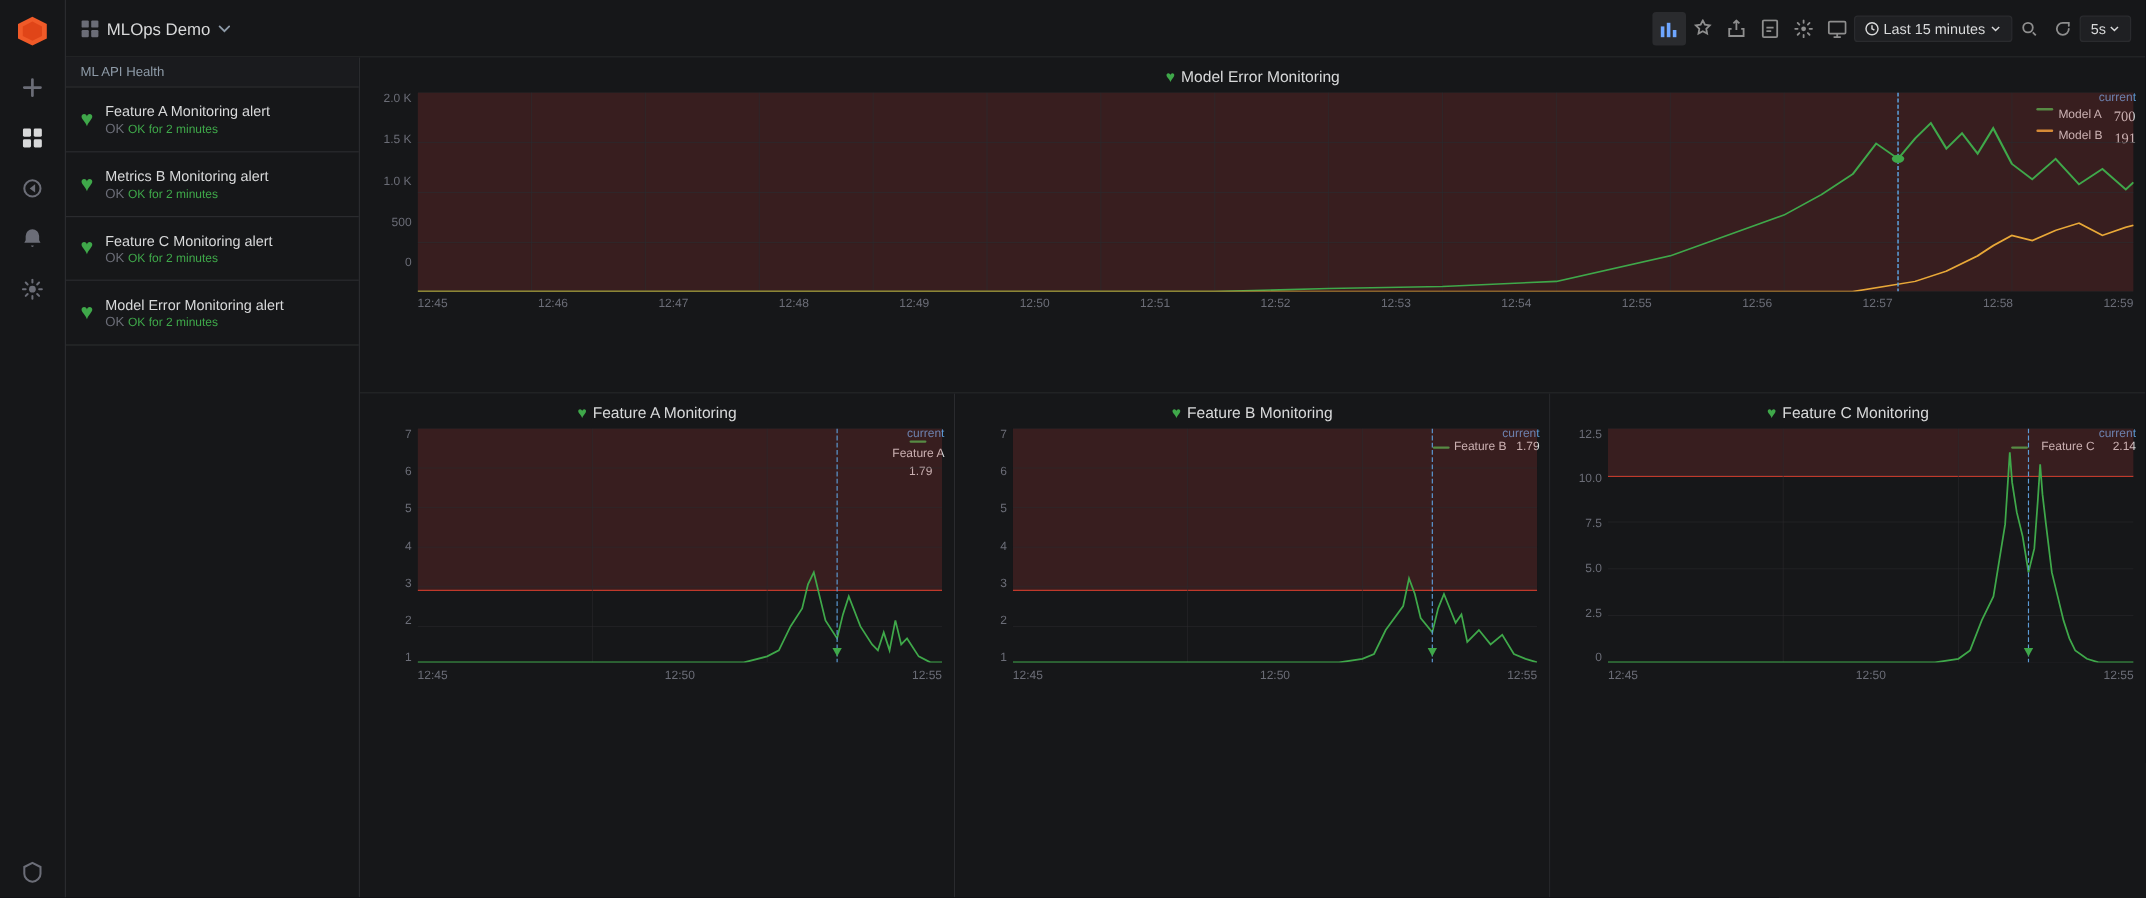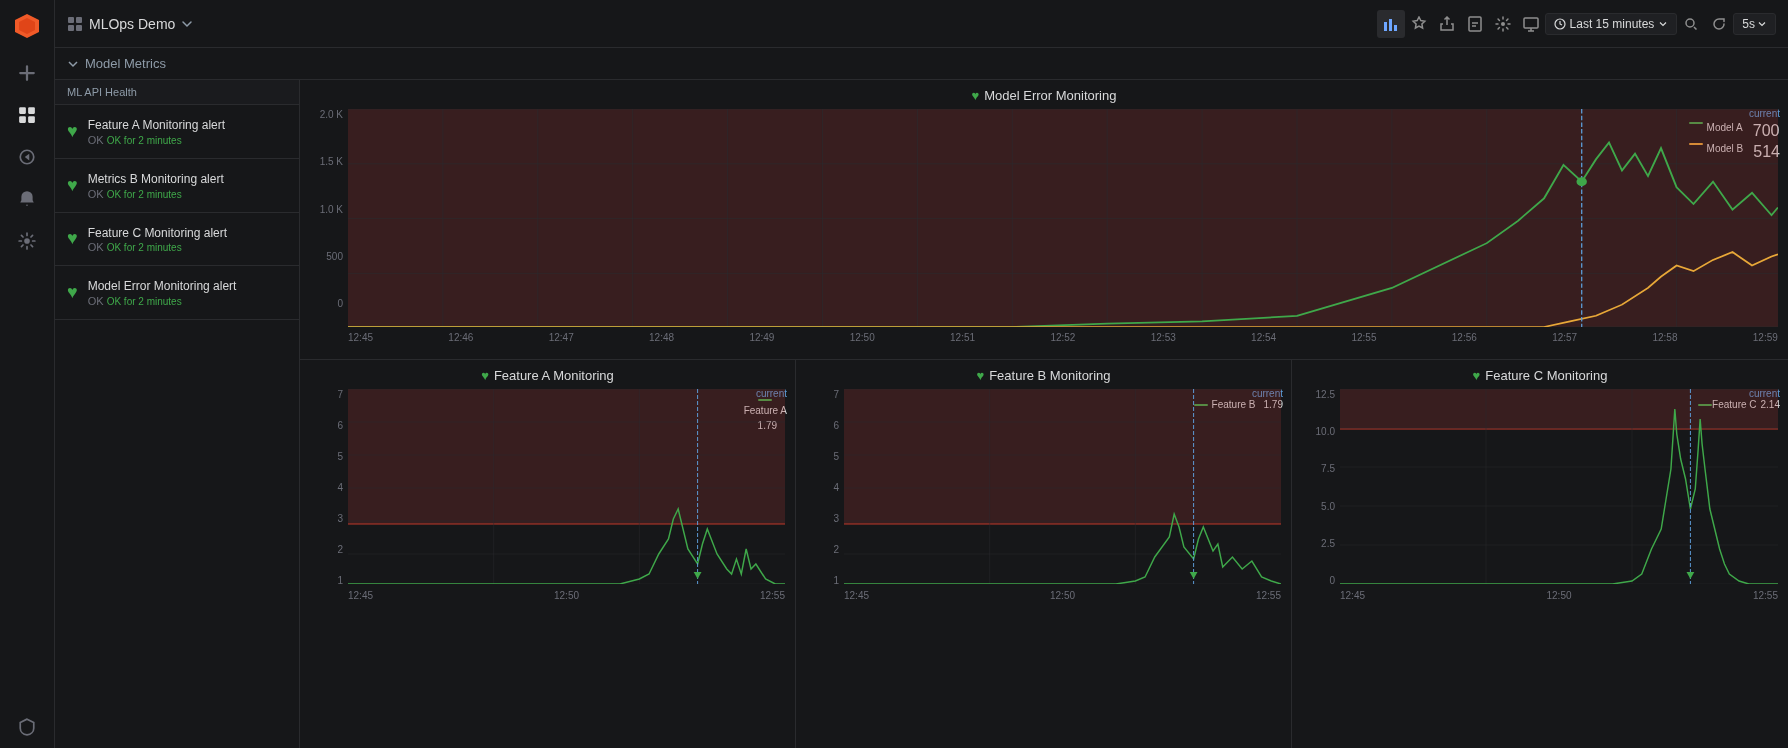--- a/index.html
+++ b/index.html
@@ -240,21 +240,22 @@
       border-radius: 1px;
     }
     .legend-current-label {
       color: #5c9bd6;
       font-size: 10px;
       text-align: right;
       margin-bottom: 3px;
     }
     .legend-value {
       color: #d8d9da;
-      font-size: 16px;
+      font-size: 12px;
+      font-family: Liberation Serif, serif;
     }
     
     .bottom-charts {
       display: grid;
       grid-template-columns: 1fr 1fr 1fr;
     }
     .chart-small {
       background: #161719;
       border-right: 1px solid #2a2b2e;
       padding: 8px 10px;
@@ -414,26 +415,20 @@
       </button>
       <button class="refresh-btn">
         <span>5s</span>
         <svg width="10" height="10" viewBox="0 0 10 10" fill="none" stroke="currentColor" stroke-width="1.2">
           <path d="M2 3.5l3 3 3-3"></path>
         </svg>
       </button>
     </div>
   </div>
 
-  <div class="section-header">
-    <svg width="12" height="12" viewBox="0 0 12 12" fill="none" stroke="#8e9ba8" stroke-width="1.5">
-      <path d="M2 4l4 4 4-4"></path>
-    </svg>
-    <span>Model Metrics</span>
-  </div>
 
   <div class="dashboard-grid">
 
     <div class="alert-panel">
       <div class="alert-panel-header">
         <span>ML API Health</span>
       </div>
 
       <div class="alert-item">
         <span class="alert-heart">♥</span>
@@ -486,24 +481,24 @@
       <div class="legend">
         <div class="legend-current-label">current</div>
         <div class="legend-item">
           <div class="legend-line" style="background:#3fa84a;"></div>
           <span>Model A</span>
           <span class="legend-value" style="margin-left:6px;">700</span>
         </div>
         <div class="legend-item">
           <div class="legend-line" style="background:#e8a838;"></div>
           <span>Model B</span>
-          <span class="legend-value" style="margin-left:6px;">514</span>
-        </div>
-      </div>
-      <div class="chart-body" style="height:218px;">
+          <span class="legend-value" style="margin-left:6px;">191</span>
+        </div>
+      </div>
+      <div class="chart-body" style="height:166px;">
         <div class="y-axis">
           <span>2.0 K</span>
           <span>1.5 K</span>
           <span>1.0 K</span>
           <span>500</span>
           <span>0</span>
         </div>
         <div class="chart-area">
           <svg width="100%" height="195" viewBox="0 0 1100 195" preserveAspectRatio="none" class="chart-svg">
 
@@ -666,21 +661,21 @@
         </div>
       </div>
 
       <div class="chart-small" style="border-right:none;">
         <div class="chart-title">
           <span class="chart-heart">♥</span>
           <span>Feature C Monitoring</span>
         </div>
         <div style="position:absolute;top:28px;right:8px;font-size:10px;">
           <div style="color:#5c9bd6;text-align:right;">current</div>
-          <div style="display:flex;align-items:center;gap:0;justify-content:flex-end;">
+          <div style="display:flex;align-items:center;gap:11px;justify-content:flex-end;">
             <div style="width:14px;height:2px;background:#3fa84a;border-radius:1px;"></div>
             <span>Feature C</span>
             <span style="color:#d8d9da;margin-left:4px;">2.14</span>
           </div>
         </div>
         <div class="chart-body" style="height:215px;">
           <div class="y-axis">
             <span>12.5</span>
             <span>10.0</span>
             <span>7.5</span>

